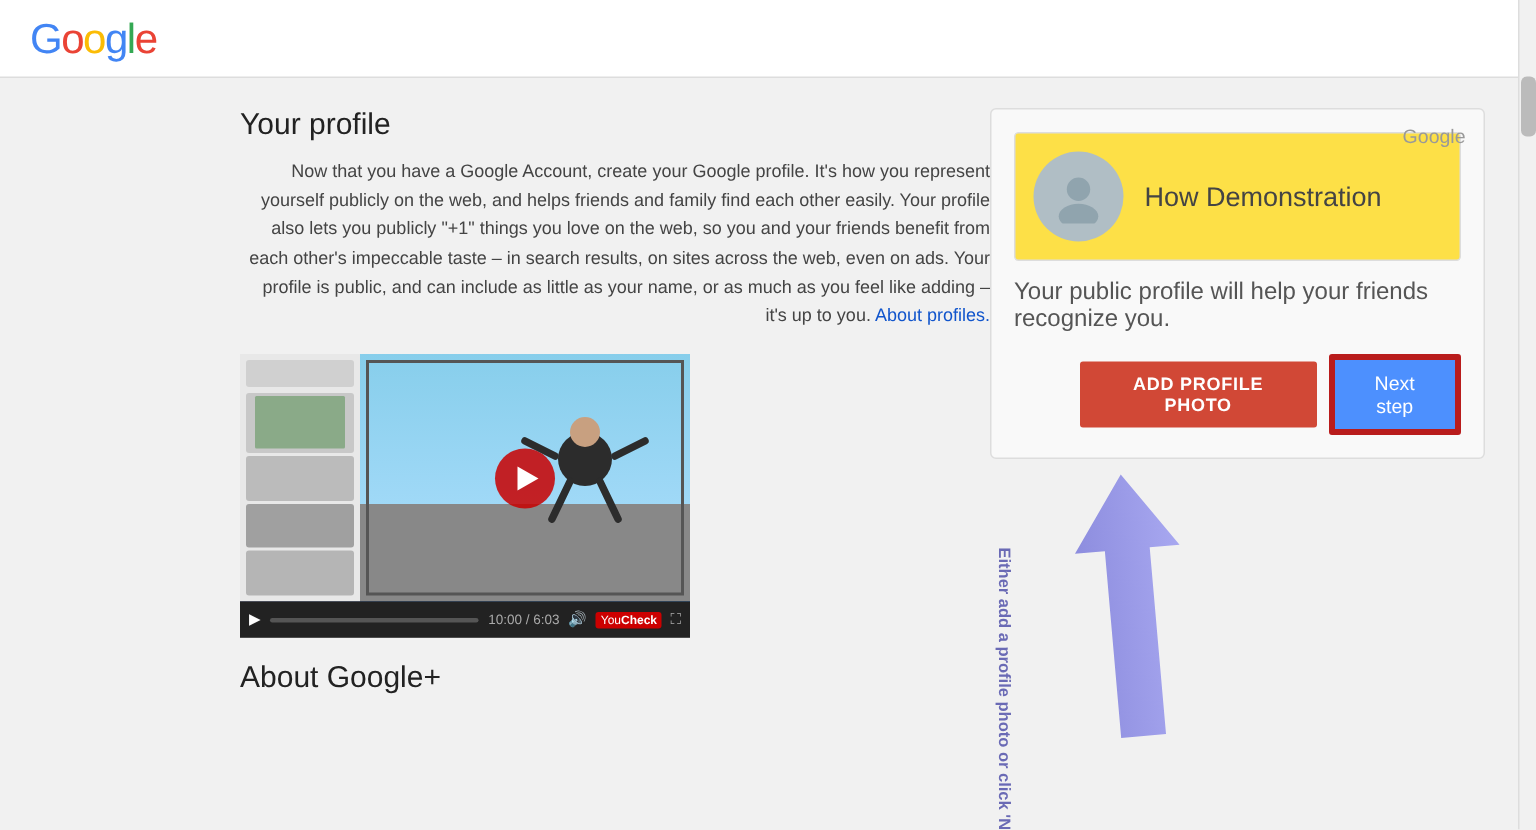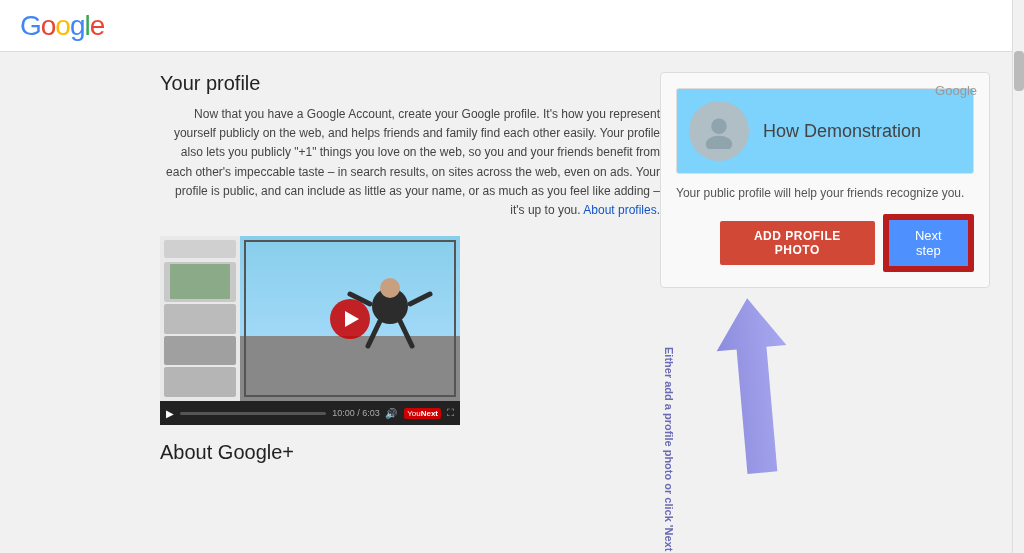--- a/index.html
+++ b/index.html
@@ -241,21 +241,21 @@
       color: #999;
     }
 
     .card-header {
       font-size: 14px;
       color: #555;
       margin-bottom: 12px;
     }
 
     .profile-preview-inner {
-      background: #7dd3fc;
+      background: #fde047;
       border: 1px solid #ddd;
       border-radius: 3px;
       padding: 12px;
       display: flex;
       align-items: center;
       gap: 14px;
       margin-bottom: 12px;
     }
 
     .avatar-placeholder {
@@ -274,21 +274,21 @@
       height: 36px;
     }
 
     .profile-name {
       font-size: 18px;
       color: #444;
       font-weight: normal;
     }
 
     .card-subtext {
-      font-size: 12px;
+      font-size: 16px;
       color: #555;
       margin-bottom: 14px;
     }
 
     .card-buttons {
       display: flex;
       gap: 8px;
       align-items: center;
       margin-left: 44px;
     }
@@ -301,21 +301,21 @@
       font-size: 12px;
       font-weight: bold;
       border-radius: 2px;
       cursor: pointer;
       letter-spacing: 0.5px;
     }
 
     .btn-next {
       background: #4d90fe;
       color: #fff;
-      border: 6px solid #b91c1c;
+      border: 4px solid #b91c1c;
       padding: 8px 14px;
       font-size: 13px;
       border-radius: 2px;
       cursor: pointer;
     }
 
     .about-section {
       margin-top: 10px;
     }
   </style>
@@ -391,21 +391,21 @@
 
         <div class="video-controls">
           <span class="ctrl-btn">▶</span>
           <div class="progress-bar-bg">
             <div class="progress-bar-fill"></div>
           </div>
           <span class="time-text">
             <span>10:00</span> / <span>6:03</span>
           </span>
           <span class="ctrl-btn">🔊</span>
-          <span class="yt-logo">You<b>Next</b></span>
+          <span class="yt-logo">You<b>Check</b></span>
           <span class="fullscreen-icon">⛶</span>
         </div>
       </div>
     </div>
 
     <div class="about-section">
       <h2 class="section-title">About Google+</h2>
 
     </div>
   </div>

